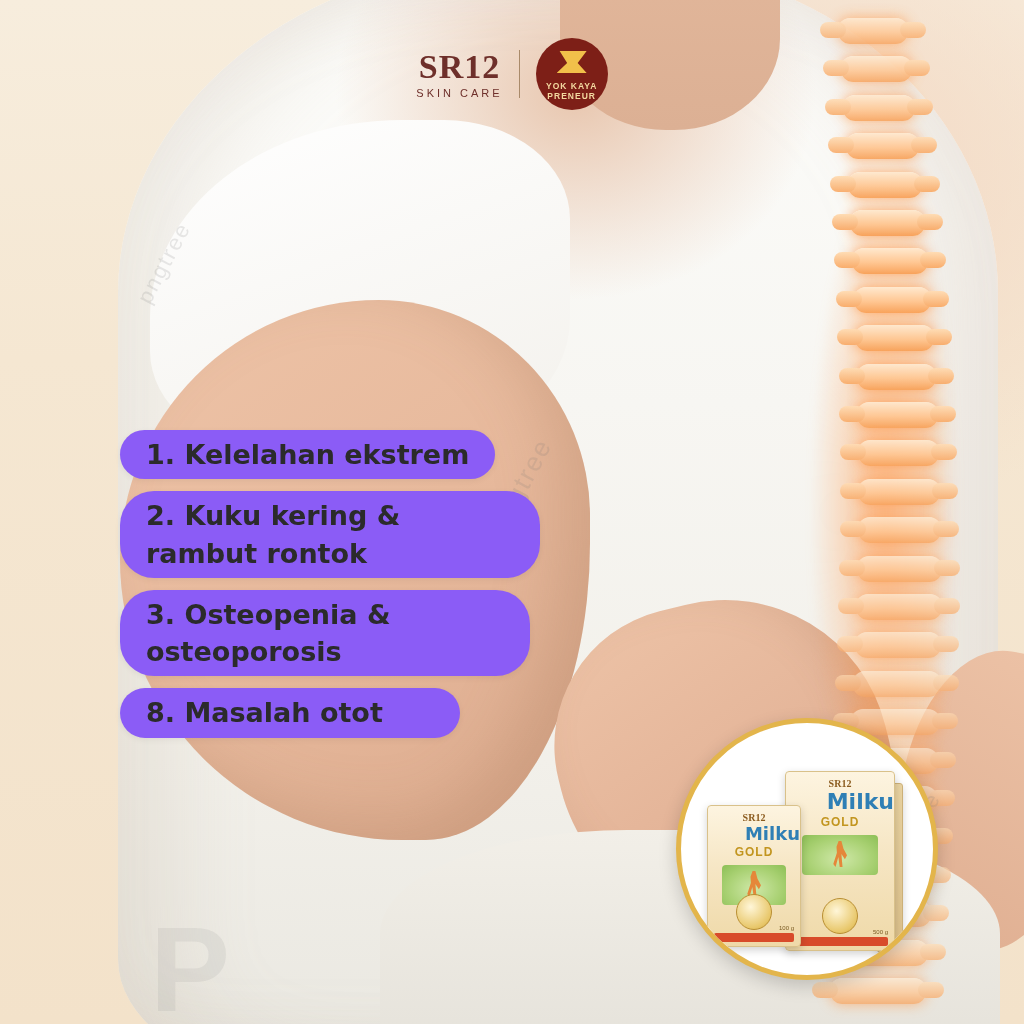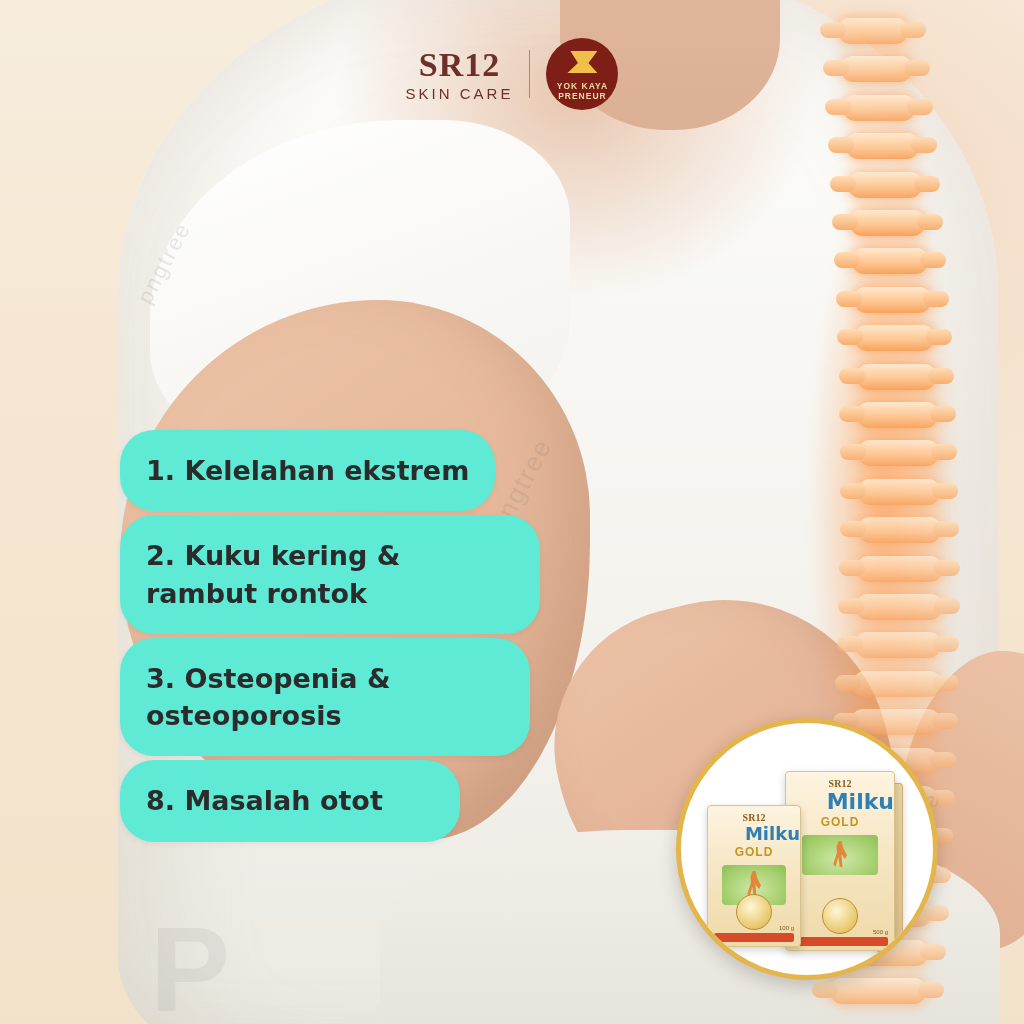--- a/index.html
+++ b/index.html
@@ -151,21 +151,21 @@
     line-height: 1;
   }
   .brand-sr12 {
     font-family: "Liberation Serif", serif;
     font-size: 34px;
     font-weight: 700;
     color: #6e2f2a;
     letter-spacing: 1px;
   }
   .brand-sub {
-    font-size: 15px;
+    font-size: 11px;
     letter-spacing: 3px;
     color: #6e2f2a;
     margin-top: 4px;
   }
   .brand-divider {
     width: 1px;
     height: 48px;
     background: #a98a6a;
   }
   .brand-badge {
@@ -216,24 +216,24 @@
   .h-line2 { color: #e2ac3d; margin-top: 8px; }
 
   
   .pills {
     position: absolute;
     left: 120px;
     top: 430px;
     width: 460px;
   }
   .pill {
-    background: #5eead4;
+    background: #8b5cf6;
     border-radius: 34px;
-    padding: 22px 26px;
-    margin-bottom: 4px;
+    padding: 6px 26px;
+    margin-bottom: 12px;
     color: #2b2b2b;
     font-family: "DejaVu Sans", sans-serif;
     font-weight: 700;
     font-size: 27px;
     line-height: 1.38;
     box-shadow: 0 2px 6px rgba(0,0,0,.06);
     display: inline-block;
     min-width: 340px;
     box-sizing: border-box;
   }

